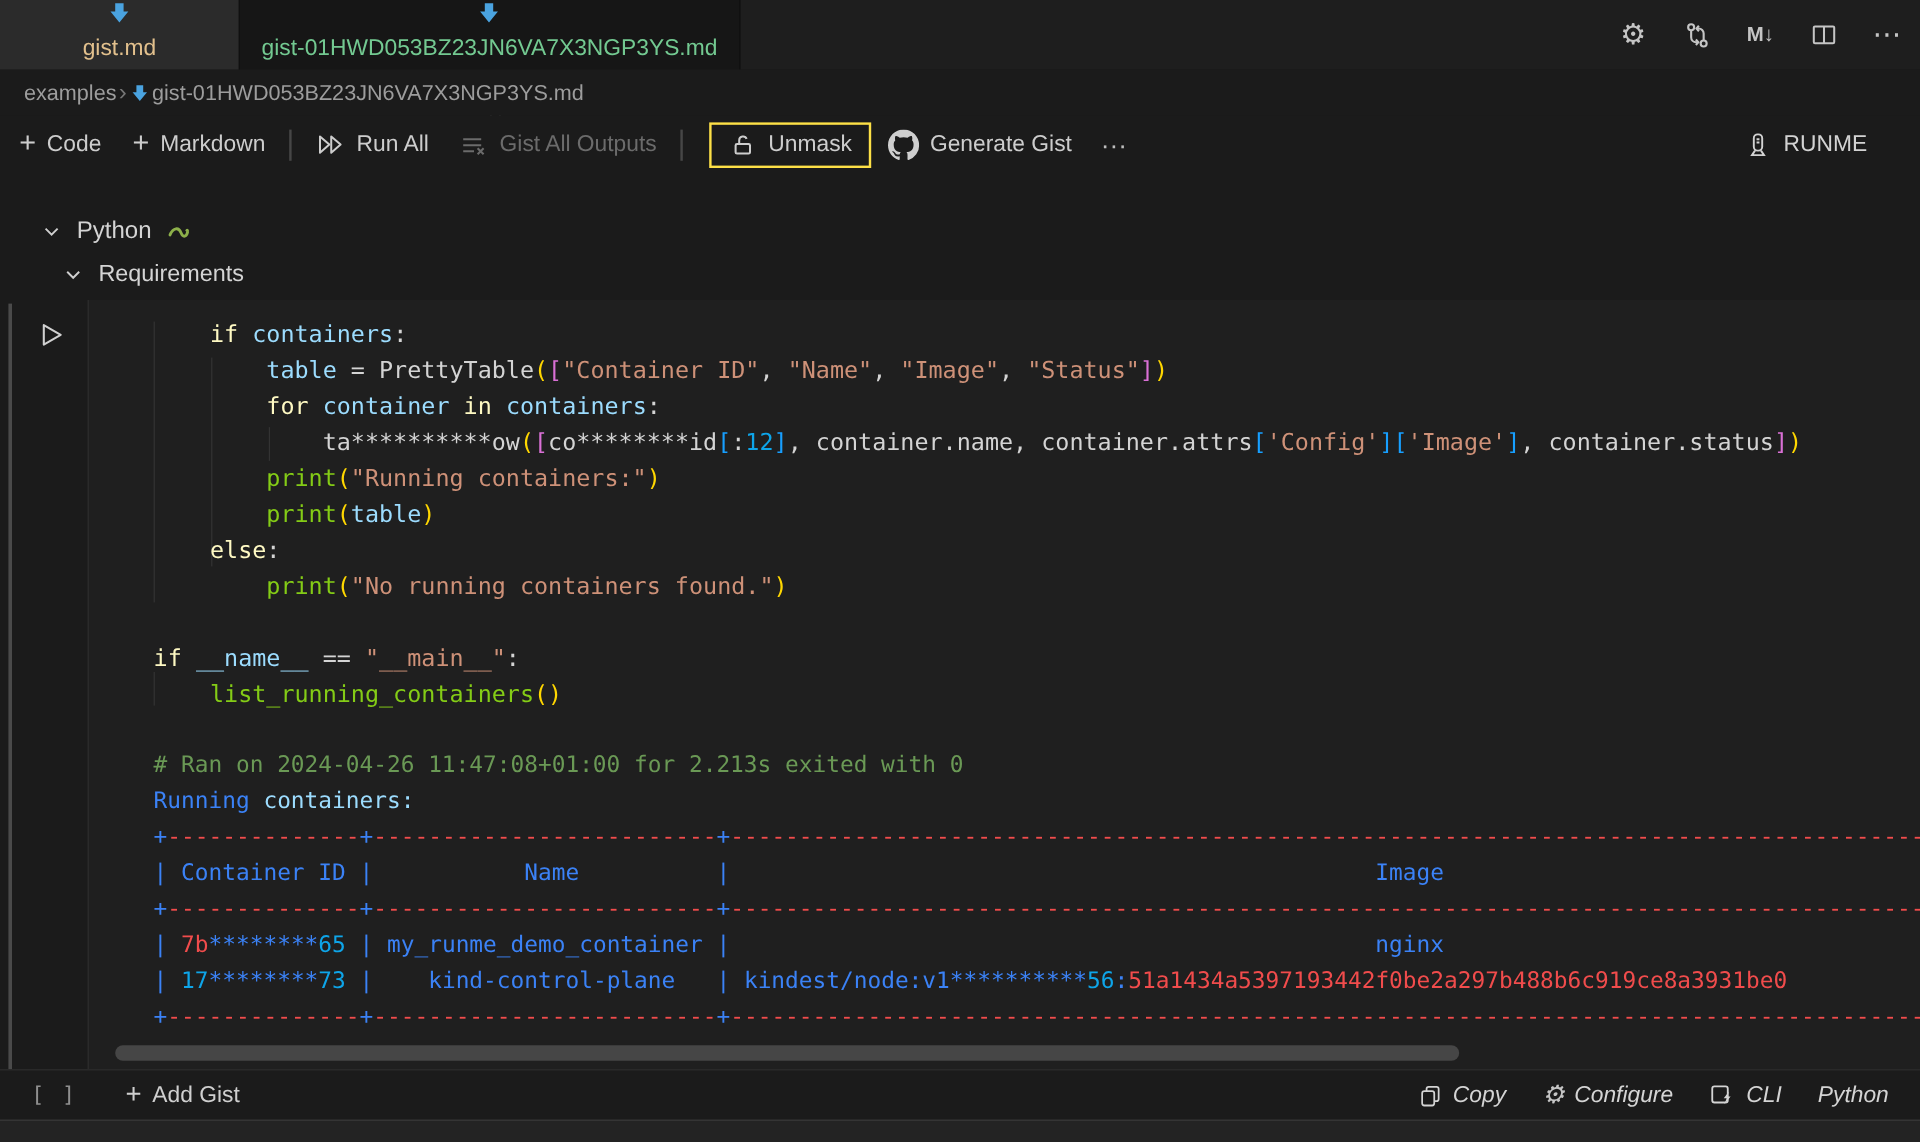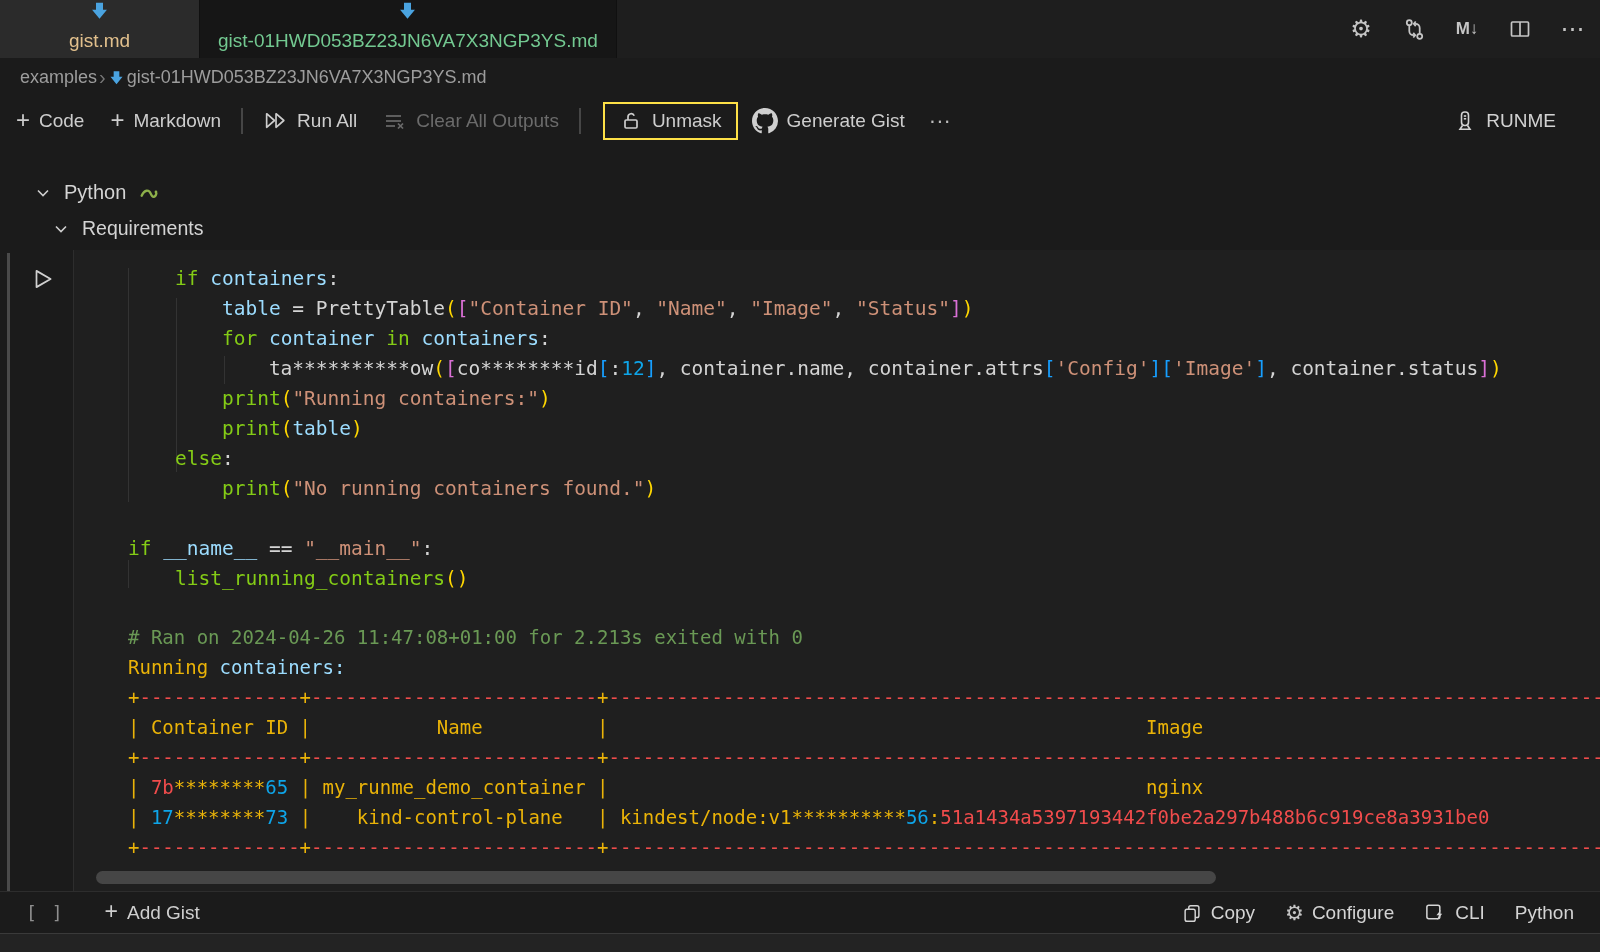--- a/index.html
+++ b/index.html
@@ -39,33 +39,33 @@
   
   .code-bg{position:absolute;left:73px;top:250px;width:1527px;height:641px;background:#1f1f1f;}
   .cell-vline{position:absolute;left:73px;top:250px;width:1px;height:683px;background:#2d2d2d;}
   .focusbar{position:absolute;left:7px;top:253px;width:3px;height:678px;background:#4a4a4a;}
   .playbtn{position:absolute;left:30px;top:266px;width:26px;height:26px;cursor:pointer;}
   .guide{position:absolute;width:1px;background:#333333;}
   pre{margin:0;font-family:"DejaVu Sans Mono",monospace;}
   .codepre{position:absolute;left:128px;top:264px;font-size:19.5px;}
   .outpre{position:absolute;left:128px;top:622px;font-size:19px;}
   .cl{height:30px;line-height:30px;white-space:pre;}
-  .tk-kw{color:#84cc16}.tk-var{color:#9CDCFE}.tk-fn{color:#84cc16}.tk-str{color:#CE9178}
+  .tk-kw{color:#fef9c3}.tk-var{color:#9CDCFE}.tk-fn{color:#84cc16}.tk-str{color:#CE9178}
   .tk-num{color:#0ea5e9}.tk-cm{color:#6A9955}.tk-pl{color:#D4D4D4}
   .tk-b1{color:#FFD700}.tk-b2{color:#DA70D6}.tk-b3{color:#179FFF}
-  .tk-out{color:#eab308}.tk-red{color:#F14C4C}
+  .tk-out{color:#3b82f6}.tk-red{color:#F14C4C}
   .hscroll{position:absolute;left:96px;top:871px;width:1120px;height:13px;background:#464646;border-radius:7px;cursor:pointer;}
   
   .cellfooter{position:absolute;left:0;top:891px;width:1600px;height:42px;background:#1b1b1b;
               border-top:1px solid #2d2d2d;display:flex;align-items:center;box-sizing:border-box;font-size:19px;}
   .execmark{font-family:"DejaVu Sans Mono",monospace;color:#8f8f8f;font-size:18px;margin-left:26px;letter-spacing:2px;}
   .addname{display:flex;align-items:center;gap:9px;margin-left:40px;color:#cfcfcf;cursor:pointer;}
   .addname .plus{font-size:23px;font-weight:300;line-height:1;margin-top:-2px;}
   .footer-right{margin-left:auto;display:flex;align-items:center;gap:30px;padding-right:26px;color:#d4d4d4;}
-  .fbtn{display:flex;align-items:center;gap:8px;cursor:pointer;}
+  .fbtn{display:flex;align-items:center;gap:8px;cursor:pointer;font-style:italic;}
   .bottomstrip{position:absolute;left:0;top:933px;width:1600px;height:19px;background:#232323;border-top:1px solid #3a3a3a;}
   svg{display:block;}
 </style>
 </head>
 <body>
 
 <div id="screen">
 
   <div class="tabbar">
     <div class="tab inactive">
@@ -143,21 +143,21 @@
     <div class="tbtn disabled gap26">
       <span>
         <svg width="24" height="24" viewBox="0 0 24 24" fill="none" stroke="#6b6b6b" stroke-width="1.7">
           <line x1="3" y1="7" x2="18" y2="7"></line>
             <line x1="3" y1="12" x2="18" y2="12"></line>
             <line x1="3" y1="17" x2="12" y2="17"></line>
           <line x1="15" y1="14.5" x2="20" y2="19.5"></line>
             <line x1="20" y1="14.5" x2="15" y2="19.5"></line>
         </svg>
       </span>
-      <span>Clear All Outputs</span>
+      <span>Gist All Outputs</span>
     </div>
     <div class="sep"></div>
     <div class="unmask-wrap">
       <div class="tbtn">
         <span>
           <svg width="24" height="24" viewBox="0 0 24 24" fill="none" stroke="#cdcdcd" stroke-width="1.7">
             <rect x="6" y="11" width="12" height="8" rx="1.2"></rect>
             <path d="M9 11V7.8a3.2 3.2 0 0 1 6.2-1"></path>
           </svg>
         </span>

